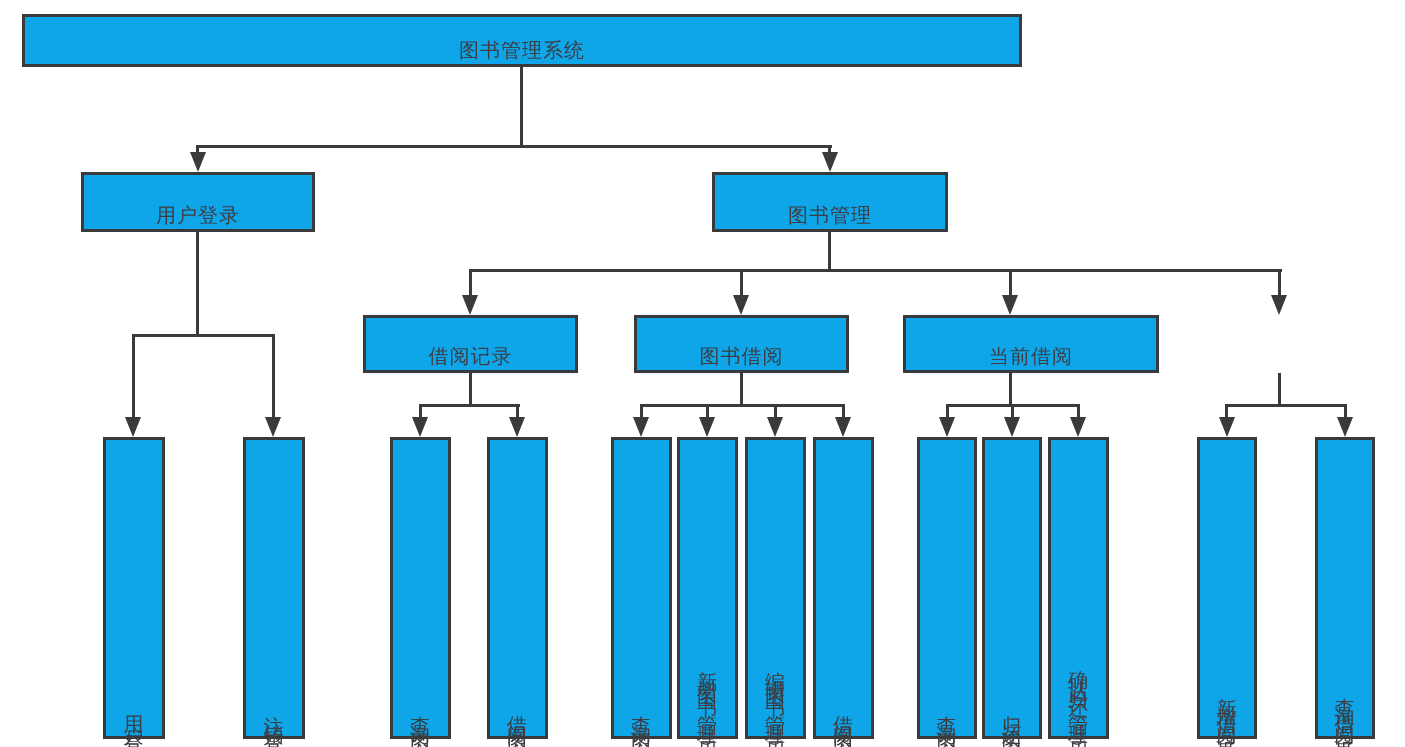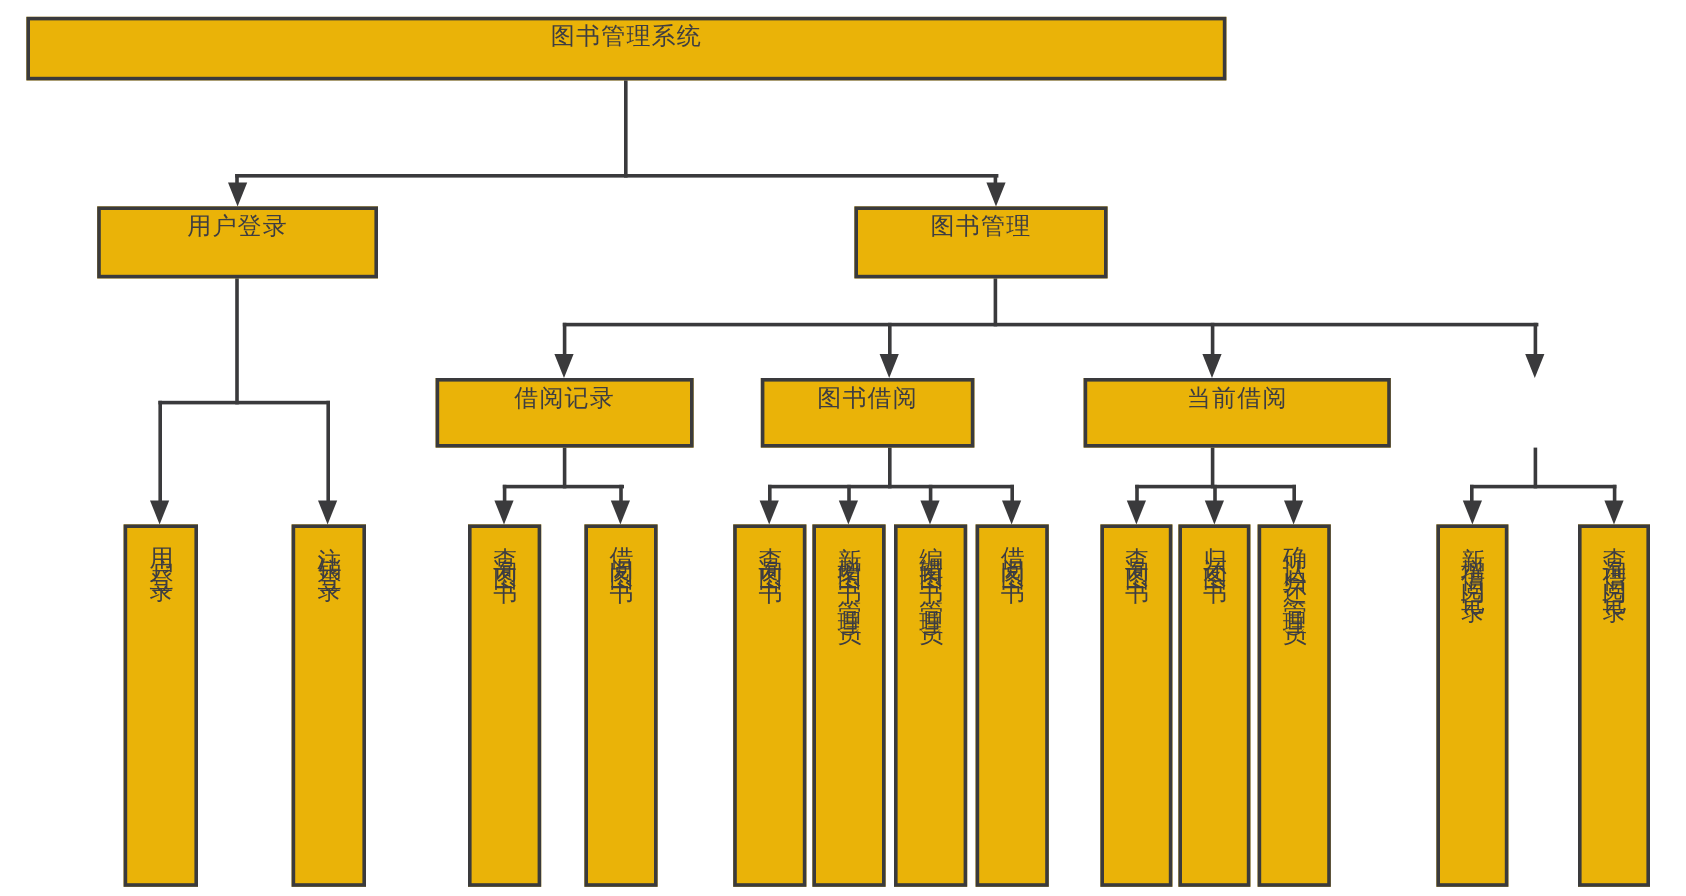--- a/index.html
+++ b/index.html
@@ -14,23 +14,23 @@
     width: 1405px;
     height: 747px;
     background: var(--bg);
     font-family: "Liberation Sans", sans-serif;
     overflow: hidden;
   }
   .box {
     position: absolute;
     box-sizing: border-box;
     border: 3px solid var(--line);
-    background: #eab308;
+    background: #0ea5e9;
     display: flex;
-    align-items: flex-start;
+    align-items: flex-end;
     justify-content: center;
     color: var(--text);
     font-size: 20px;
     letter-spacing: 1px;
     white-space: nowrap;
   }
   .leaf .vtext {
     writing-mode: vertical-rl;
     text-orientation: mixed;
     letter-spacing: 9px;
@@ -67,29 +67,29 @@
 <div class="canvas">
 
   <div class="box" style="left:22px; top:14px; width:1000px; height:53px;">
     <span>图书管理系统</span>
   </div>
 
   <div class="box" style="left:81px; top:172px; width:234px; height:60px;">
     <span>用户登录</span>
   </div>
 
-  <div class="box" style="left:712px; top:172px; width:211px; height:60px;">
+  <div class="box" style="left:712px; top:172px; width:236px; height:60px;">
     <span>图书管理</span>
   </div>
 
   <div class="box" style="left:363px; top:315px; width:215px; height:58px;">
     <span>借阅记录</span>
   </div>
 
-  <div class="box" style="left:634px; top:315px; width:178px; height:58px;">
+  <div class="box" style="left:634px; top:315px; width:215px; height:58px;">
     <span>图书借阅</span>
   </div>
 
   <div class="box" style="left:903px; top:315px; width:256px; height:58px;">
     <span>当前借阅</span>
   </div>
 
 
   <div class="box leaf" style="left:103px; top:437px; width:62px; height:302px;">
     <span class="vtext">用户登录</span>

